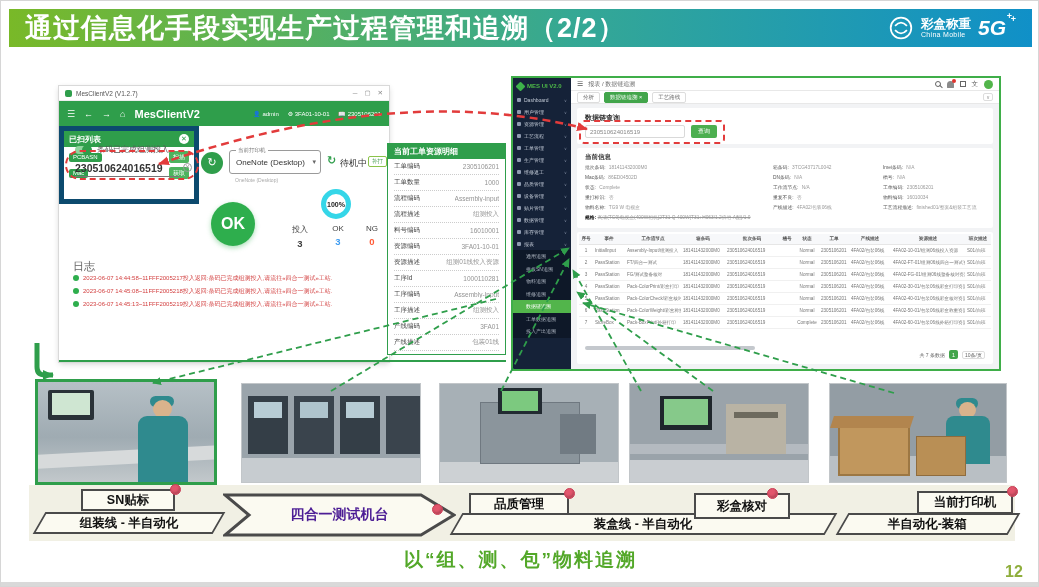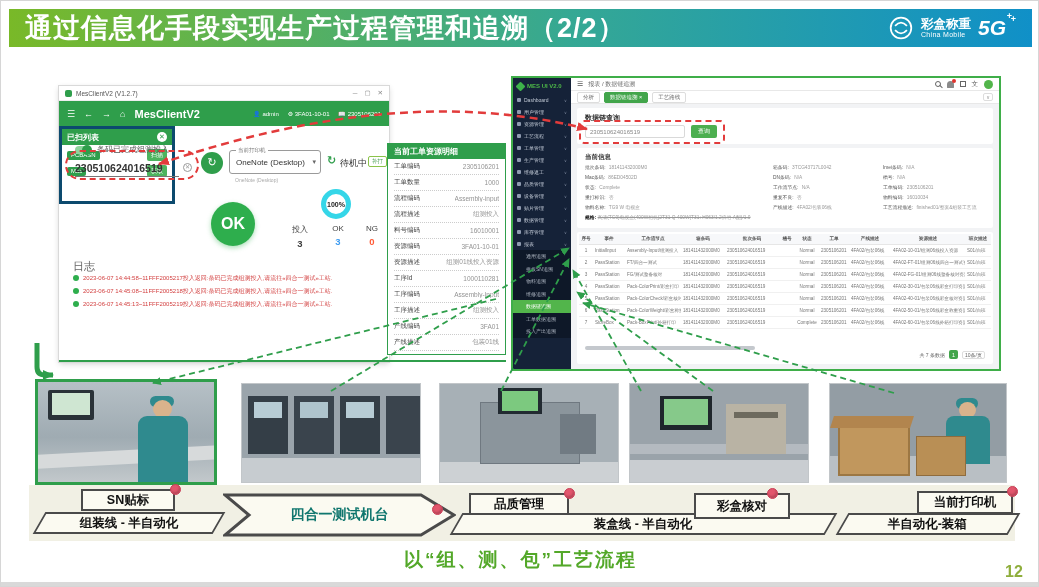--- a/index.html
+++ b/index.html
@@ -34,21 +34,21 @@
 .mc-clear{left:124px;top:77px;width:9px;height:9px;border:1px solid #999;border-radius:50%;color:#999;font-size:6px;line-height:7px;text-align:center}
 .mc-refresh{left:142px;top:66px;width:22px;height:22px;border-radius:50%;background:#2f9e4b;color:#fff;font-size:11px;text-align:center;line-height:21px}
 .printer{left:170px;top:64px;width:92px;height:24px;border:1px solid #9a9a9a;border-radius:3px}
 .printer-leg{position:absolute;left:6px;top:-4px;background:#fff;font-size:5.5px;color:#777;padding:0 2px}
 .printer-val{position:absolute;left:6px;top:7px;font-size:8px;color:#333;white-space:nowrap}
 .printer-car{position:absolute;right:4px;top:7px;font-size:7px;color:#666}
 .printer-cap{left:176px;top:91px;font-size:5px;color:#aaa}
 .standby-ico{left:268px;top:68px;font-size:11px;color:#2f9e4b;font-weight:bold}
 .standby-lab{left:281px;top:71px;font-size:9px;color:#333;white-space:nowrap}
 .reprint{left:309px;top:70px;font-size:5.5px;color:#4a9e52;border:1px solid #8bc34a;border-radius:2px;padding:1px 3px}
-.scanpanel{left:12px;top:97px;width:116px;height:78px;border:3px solid #0c4a6e;background:#fff}
+.scanpanel{left:12px;top:97px;width:140px;height:78px;border:5px solid #0c4a6e;background:#fff}
 .scanhead{height:16px;background:#2f9e4b;color:#fff;display:flex;align-items:center;padding:0 5px;font-size:8px;font-weight:bold}
 .scanhead .x{margin-left:auto;width:10px;height:10px;border-radius:50%;background:#fff;color:#2f9e4b;font-size:7px;line-height:10px;text-align:center}
 .scanrow{display:flex;align-items:center;padding:4px 5px 0 5px}
 .chip{background:#2f9e4b;color:#fff;font-size:6px;border-radius:2px;padding:1.5px 4px}
 .chip.act{margin-left:auto;background:#4db45e}
 .okcircle{left:152px;top:116px;width:44px;height:44px;border-radius:50%;background:#2eae4d;color:#fff;font-size:16px;font-weight:bold;display:flex;align-items:center;justify-content:center;box-shadow:0 2px 5px rgba(46,174,77,.4)}
 .donut{left:262px;top:103px;width:30px;height:30px;border-radius:50%;border:5px solid #35d6e8;display:flex;align-items:center;justify-content:center;font-size:7px;font-weight:bold;color:#222}
 .stat{position:absolute;top:138px;width:34px;text-align:center}
 .stat .l{font-size:8px;color:#444}
 .stat .v{font-size:9.5px;font-weight:bold;margin-top:3px}
@@ -113,21 +113,21 @@
 .pgn .pp{font-size:5px;color:#666;border:1px solid #ddd;border-radius:2px;padding:0 2px;white-space:nowrap}
 
 .photo{position:absolute;top:382px;height:100px;overflow:hidden;border:1px solid #c2c6c9;z-index:2}
 .ps{position:absolute}
 
 .band{left:28px;top:484px;width:986px;height:56px;background:#f1f0e4;z-index:1}
 .stepbox{position:absolute;background:#fbfaf1;border:2px solid #4a4a4a;display:flex;align-items:center;justify-content:center;font-weight:bold;font-size:12.5px;color:#111;z-index:3;white-space:nowrap}
 .para{position:absolute;background:#fbfaf1;border:2px solid #4a4a4a;transform:skewX(-30deg);display:flex;align-items:center;justify-content:center;z-index:3}
 .para>span{transform:skewX(30deg);font-weight:bold;font-size:12.5px;color:#111;white-space:nowrap}
 .chevwrap{position:absolute;left:222px;top:492px;width:233px;height:44px;z-index:3}
-.chev-label{position:absolute;left:0;top:0;width:100%;height:100%;display:flex;align-items:center;justify-content:center;font-size:14px;font-weight:bold;color:#0f766e}
+.chev-label{position:absolute;left:0;top:0;width:100%;height:100%;display:flex;align-items:center;justify-content:center;font-size:14px;font-weight:bold;color:#4c1d95}
 .reddot{position:absolute;width:11px;height:11px;border-radius:50%;background:#e2566c;border:1px solid #c94058;box-shadow:inset -1px -2px 2px rgba(0,0,0,.18);z-index:6}
 
 .caption{left:0;top:546px;width:1039px;text-align:center;font-size:19px;font-weight:bold;color:#53a829;letter-spacing:2px}
 .pagenum{left:1004px;top:562px;font-size:16px;font-weight:bold;color:#8fae3c}
 .bstrip{left:0;top:581px;width:1039px;height:6px;background:#d9d9d9}
 .greenline{left:58px;top:359px;width:447px;height:2px;background:#2f9e4b;z-index:6}
 .redellipse{left:64px;top:149px;width:134px;height:30px;border:2px dashed #e23b3b;border-radius:16px;z-index:55}
 .redrect{left:578px;top:119px;width:146px;height:24px;border:2px dashed #e23b3b;border-radius:5px;z-index:55}
 </style>
 </head>
@@ -606,21 +606,21 @@
       <span>装盒线 - 半自动化</span>
     </div>
   <div class="stepbox" style="left:693px;top:492px;width:96px;height:26px">彩盒核对</div>
   <div class="reddot" style="left:766px;top:487px"></div>
   <div class="stepbox" style="left:916px;top:490px;width:96px;height:23px">当前打印机</div>
   <div class="reddot" style="left:1006px;top:485px"></div>
   <div class="para" style="left:841px;top:512px;width:172px;height:22px">
       <span>半自动化-装箱</span>
     </div>
 
-  <div class="a caption">以“组、测、包”工艺流程</div>
+  <div class="a caption">以“组、测、包”物料追溯</div>
   <div class="a pagenum">12</div>
   <div class="a bstrip"></div>
 
   <div class="a redellipse"></div>
   <div class="a redrect"></div>
 
   <svg class="a" viewBox="0 0 1039 587" style="left:0;top:0;width:1039px;height:587px;pointer-events:none;z-index:60">
     <defs>
       <marker id="ra-end" markerUnits="userSpaceOnUse" markerWidth="12" markerHeight="11" refX="10" refY="4.5" orient="auto">
           <path d="M0,0 L11,4.5 L0,9 z" fill="#e23b3b"></path>

